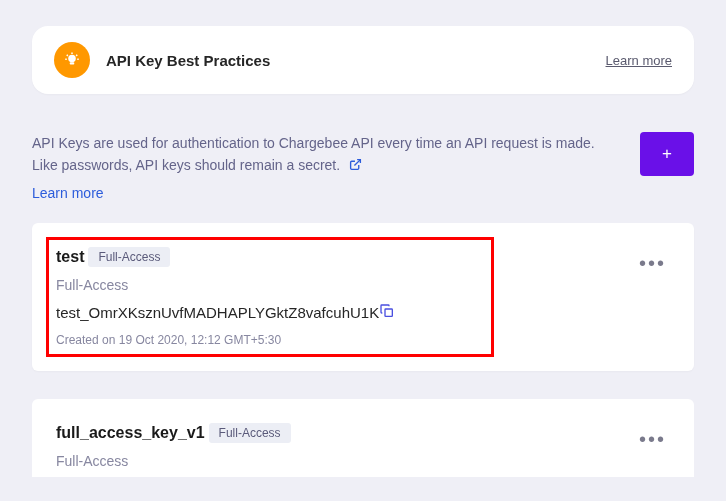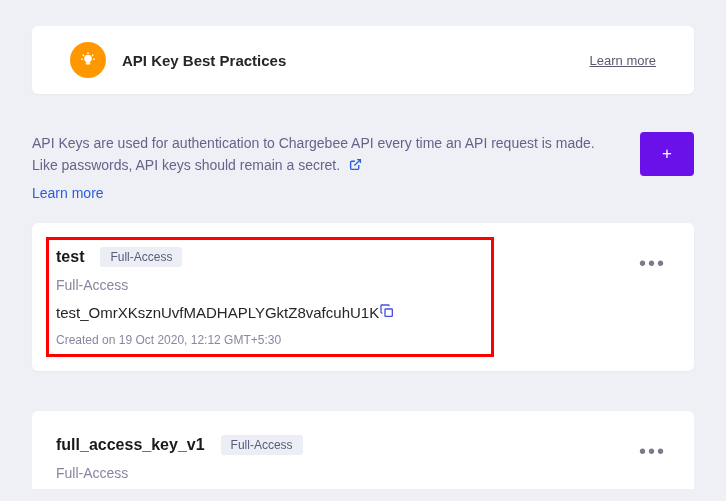--- a/index.html
+++ b/index.html
@@ -6,23 +6,23 @@
     body {
       font-family: "Segoe UI", -apple-system, BlinkMacSystemFont, sans-serif;
       background: #efeff6;
       width: 726px;
       height: 501px;
       overflow: hidden;
       padding: 0 6px;
     }
     .banner {
       background: #ffffff;
-      border-radius: 6px;
+      border-radius: 16px;
       margin: 26px 26px 0 26px;
-      padding: 16px 38px;
+      padding: 16px 22px;
       display: flex;
       align-items: center;
       box-shadow: 0 1px 2px rgba(0,0,0,0.03);
     }
     .bulb-icon {
       width: 36px;
       height: 36px;
       border-radius: 50%;
       background: #ff9800;
       display: flex;
@@ -98,21 +98,21 @@
       border: 3px solid #ff0000;
       top: 14px;
       left: 14px;
       right: 200px;
       bottom: 14px;
       pointer-events: none;
     }
     .card-head {
       display: flex;
       align-items: center;
-      gap: 16px;
+      gap: 4px;
     }
     .key-name {
       font-size: 16px;
       font-weight: 700;
       color: #1a1a1a;
     }
     .badge {
       background: #eceef5;
       color: #5a5a7a;
       font-size: 12px;
@@ -148,21 +148,21 @@
     .copy-icon { cursor: pointer; }
     .copy-icon svg { width: 16px; height: 16px; }
     .created-line {
       font-size: 12px;
       color: #8787a0;
       margin-top: 10px;
     }
     .card-partial {
       background: #ffffff;
       border-radius: 6px 6px 0 0;
-      margin: 40px 26px 0 26px;
+      margin: 28px 26px 0 26px;
       padding: 24px 9px 8px 24px;
       position: relative;
     }
   </style>
 </head>
 <body>
 
 <div class="banner">
   <div class="bulb-icon">
     <svg viewBox="0 0 24 24" fill="none" stroke="#ffffff" stroke-width="2">

